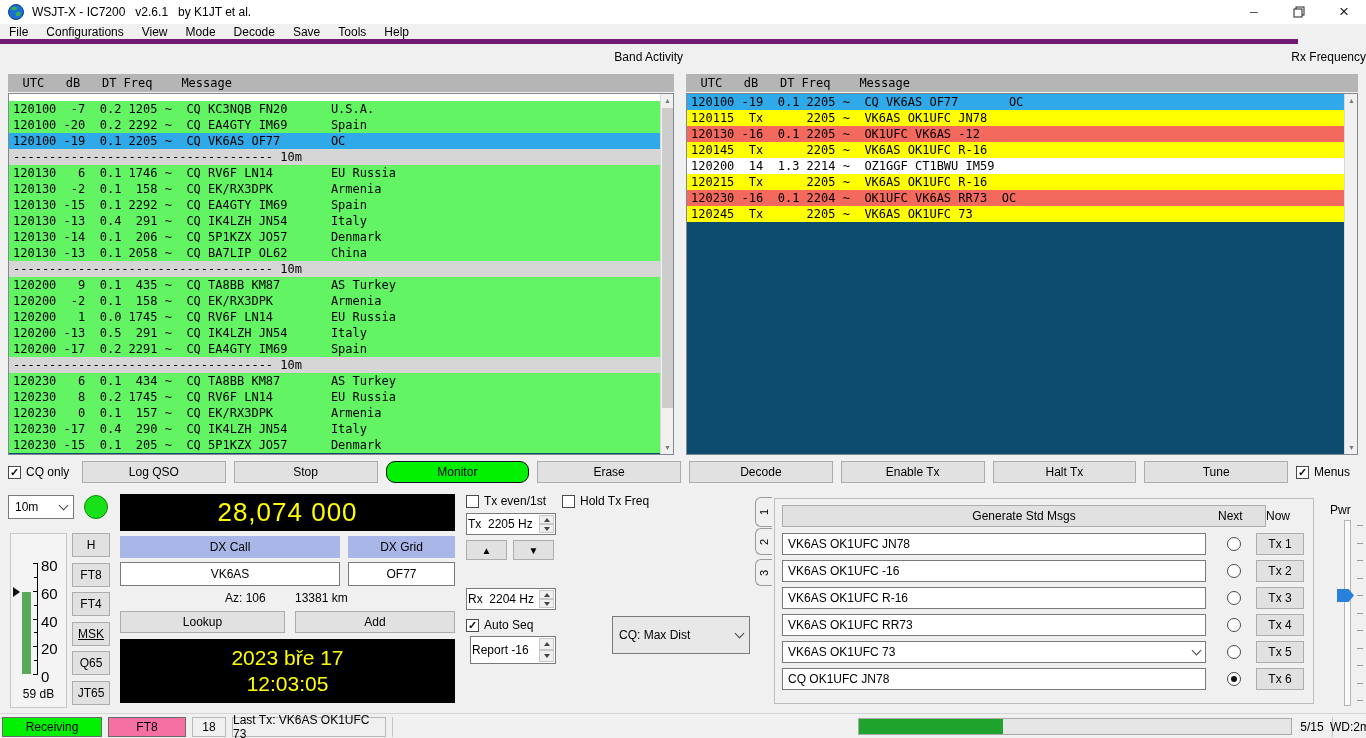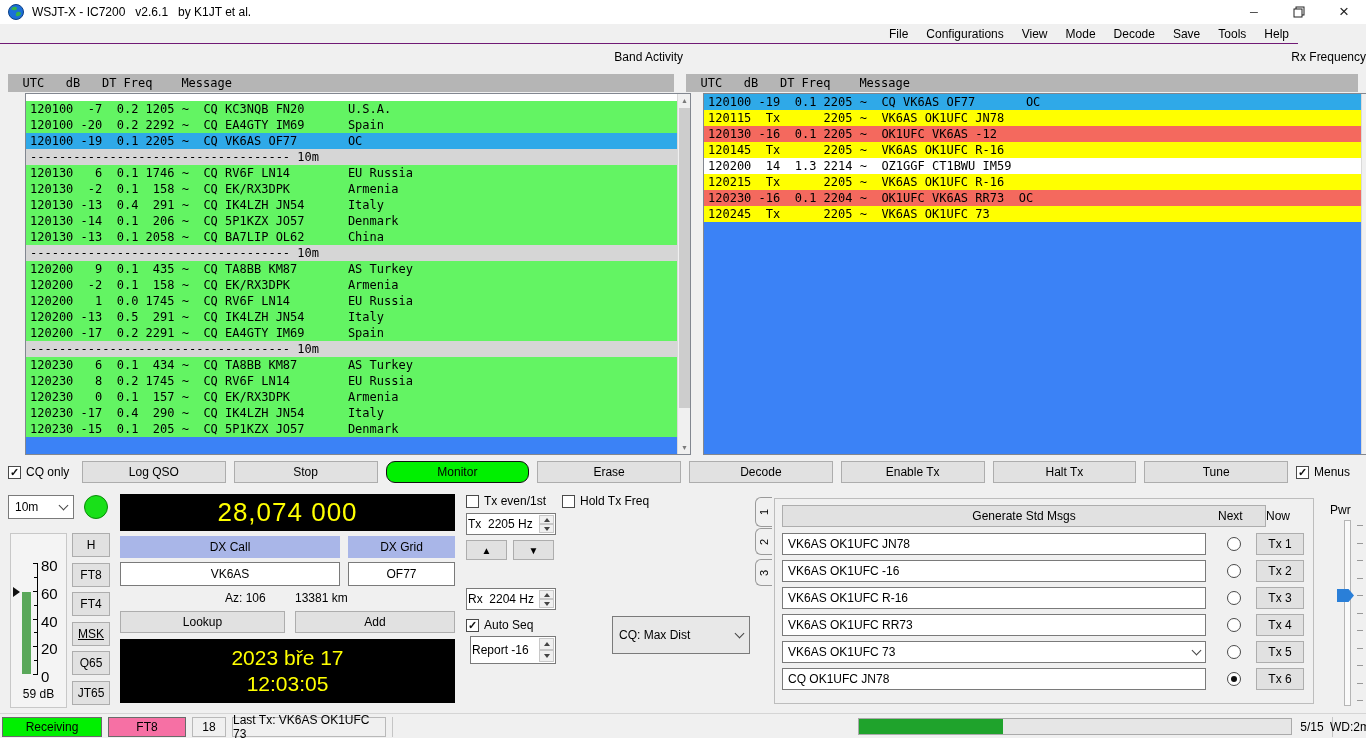--- a/index.html
+++ b/index.html
@@ -3,28 +3,28 @@
 <meta charset="utf-8">
 <style>
   html,body{margin:0;padding:0;background:#888;}
   *{box-sizing:border-box;}
   .app{position:relative;width:1366px;height:738px;background:#f0f0f0;
        font-family:"Liberation Sans",sans-serif;font-size:12px;color:#000;overflow:hidden;}
   
   .titlebar{position:absolute;left:0;top:0;width:1366px;height:24px;background:#ffffff;display:flex;align-items:center;}
   .titletext{margin-left:8px;white-space:pre;}
   .wctrl{position:absolute;top:0;width:44px;height:24px;display:flex;align-items:center;justify-content:center;color:#222;}
-  .menubar{position:absolute;left:0;top:24px;width:1298px;height:20px;background:#f0f0f0;display:flex;align-items:center;border-bottom:1px solid #701a75;justify-content:flex-end;}
+  .menubar{position:absolute;left:0;top:24px;width:1298px;height:20px;background:#f0f0f0;display:flex;align-items:center;border-bottom:5px solid #701a75;}
   .menu-item{padding:2px 9px;}
   
   .ptitle{position:absolute;top:50px;height:16px;text-align:right;}
   
   .colhdr{position:absolute;height:18px;background:#b5b5b5;font-family:"DejaVu Sans Mono","Liberation Mono",monospace;
           font-size:12px;line-height:18px;white-space:pre;color:#000;}
-  .listbox{position:absolute;background:#3b82f6;border:1px solid #828790;margin-left:17px;}
+  .listbox{position:absolute;background:#0c4a6e;border:1px solid #828790;}
   .list{position:absolute;left:0;top:0;bottom:0;right:13px;overflow:hidden;}
   .row{height:16px;line-height:16px;font-family:"DejaVu Sans Mono","Liberation Mono",monospace;font-size:12px;white-space:pre;padding-left:4px;}
   .row-c{height:7px;background:#fff;}
   .row-g{background:var(--row-green);}
   .row-b{background:var(--row-blue);}
   .row-s{background:var(--row-sep);}
   .row-y{background:var(--row-yellow);}
   .row-r{background:var(--row-red);}
   .row-w{background:#fff;}
   .vscroll{position:absolute;right:0;top:0;bottom:0;width:13px;background:#f0f0f0;border-left:1px solid #d9d9d9;}
@@ -123,20 +123,21 @@
 
   <div class="listbox" style="left:8px;top:93px;width:666px;height:362px">
     <div class="list">
         <div class="row row-c"></div>
         <div class="row row-g">120100  -7  0.2 1205 ~  CQ KC3NQB FN20      U.S.A.</div>
         <div class="row row-g">120100 -20  0.2 2292 ~  CQ EA4GTY IM69      Spain</div>
         <div class="row row-b">120100 -19  0.1 2205 ~  CQ VK6AS OF77       OC</div>
         <div class="row row-s">------------------------------------ 10m</div>
         <div class="row row-g">120130   6  0.1 1746 ~  CQ RV6F LN14        EU Russia</div>
         <div class="row row-g">120130  -2  0.1  158 ~  CQ EK/RX3DPK        Armenia</div>
+        <div class="row row-g">120130 -15  0.1 2292 ~  CQ EA4GTY IM69      Spain</div>
         <div class="row row-g">120130 -13  0.4  291 ~  CQ IK4LZH JN54      Italy</div>
         <div class="row row-g">120130 -14  0.1  206 ~  CQ 5P1KZX JO57      Denmark</div>
         <div class="row row-g">120130 -13  0.1 2058 ~  CQ BA7LIP OL62      China</div>
         <div class="row row-s">------------------------------------ 10m</div>
         <div class="row row-g">120200   9  0.1  435 ~  CQ TA8BB KM87       AS Turkey</div>
         <div class="row row-g">120200  -2  0.1  158 ~  CQ EK/RX3DPK        Armenia</div>
         <div class="row row-g">120200   1  0.0 1745 ~  CQ RV6F LN14        EU Russia</div>
         <div class="row row-g">120200 -13  0.5  291 ~  CQ IK4LZH JN54      Italy</div>
         <div class="row row-g">120200 -17  0.2 2291 ~  CQ EA4GTY IM69      Spain</div>
         <div class="row row-s">------------------------------------ 10m</div>

